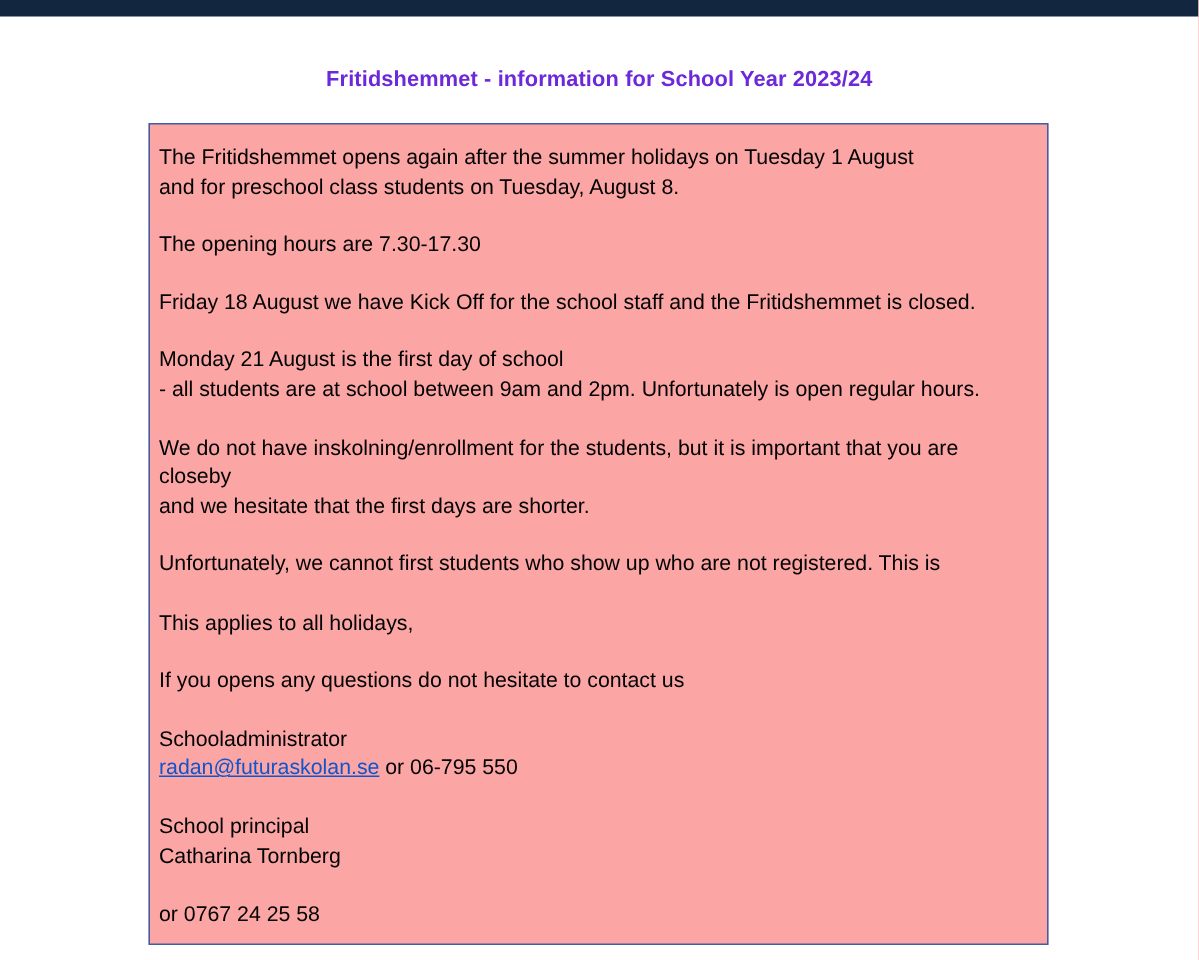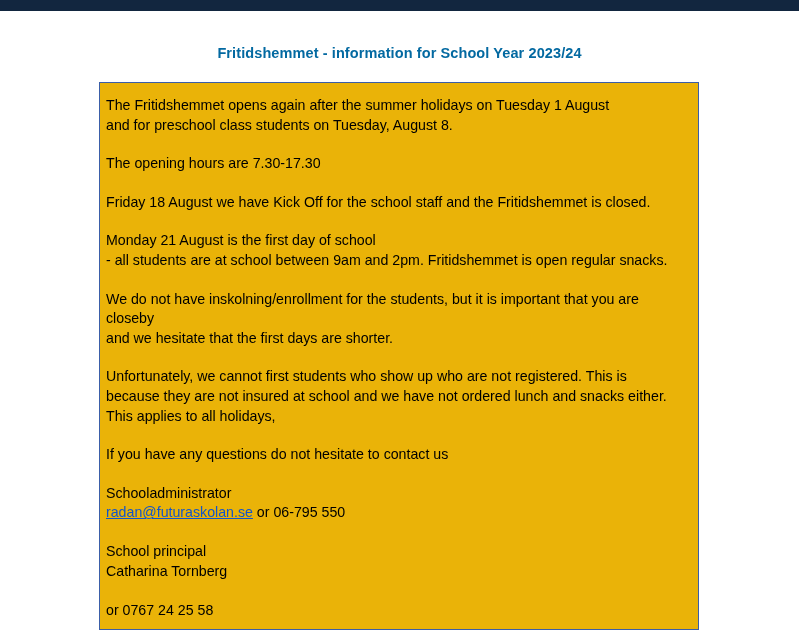--- a/index.html
+++ b/index.html
@@ -17,29 +17,29 @@
     width: 100%;
     height: 11px;
     background: #12263f;
   }
   .doc-title {
     margin: 0;
     padding: 34px 0 0 0;
     text-align: center;
     font-size: 14.5px;
     font-weight: bold;
-    color: #0369a1;
+    color: #6d28d9;
     letter-spacing: 0.1px;
   }
   .content-box {
     position: relative;
     margin: 21px auto 0 auto;
     width: 600px;
     margin-left: 99px;
-    background: #eab308;
+    background: #fca5a5;
     border: 1px solid #3b5ea8;
     box-sizing: border-box;
     padding: 13px 0 0 0;
     height: 548px;
     overflow: hidden;
   }
   .para {
     margin: 0;
     padding: 0 8px 0 6px;
     font-size: 14.2px;
@@ -80,42 +80,42 @@
   <div class="spacer"></div>
 
   <p class="para">
     <span>Friday 18 August we have Kick Off for the school staff and the Fritidshemmet is closed.</span>
   </p>
 
   <div class="spacer"></div>
 
   <p class="para">
     <span>Monday 21 August is the first day of school</span><br>
-    <span>- all students are at school between 9am and 2pm. Fritidshemmet is open regular snacks.</span>
+    <span>- all students are at school between 9am and 2pm. Unfortunately is open regular hours.</span>
   </p>
 
   <div class="spacer"></div>
 
   <p class="para">
     <span>We do not have inskolning/enrollment for the students, but it is important that you are closeby</span><br>
     <span>and we hesitate that the first days are shorter.</span>
   </p>
 
   <div class="spacer"></div>
 
   <p class="para">
     <span>Unfortunately, we cannot first students who show up who are not registered. This is</span><br>
-    <span>because they are not insured at school and we have not ordered lunch and snacks either.</span><br>
+    <br>
     <span>This applies to all holidays,</span>
   </p>
 
   <div class="spacer"></div>
 
   <p class="para">
-    <span>If you have any questions do not hesitate to contact us</span>
+    <span>If you opens any questions do not hesitate to contact us</span>
   </p>
 
   <div class="spacer"></div>
 
   <p class="para">
     <span>Schooladministrator</span><br>
     <a class="maillink" href="#">radan@futuraskolan.se</a><span> or </span><span>06-795 550</span>
   </p>
 
   <div class="spacer"></div>

